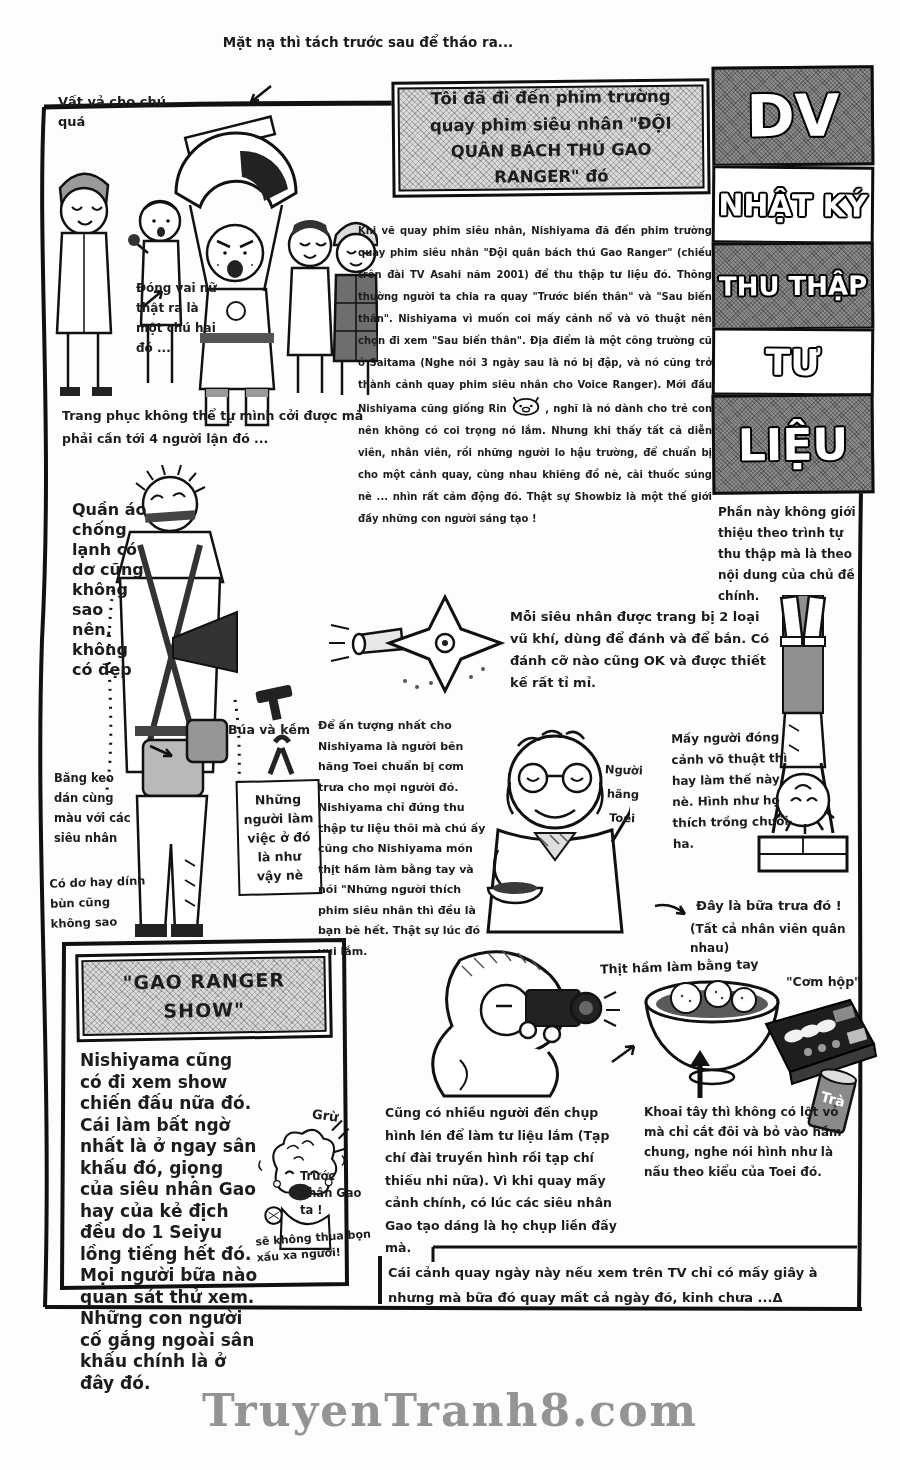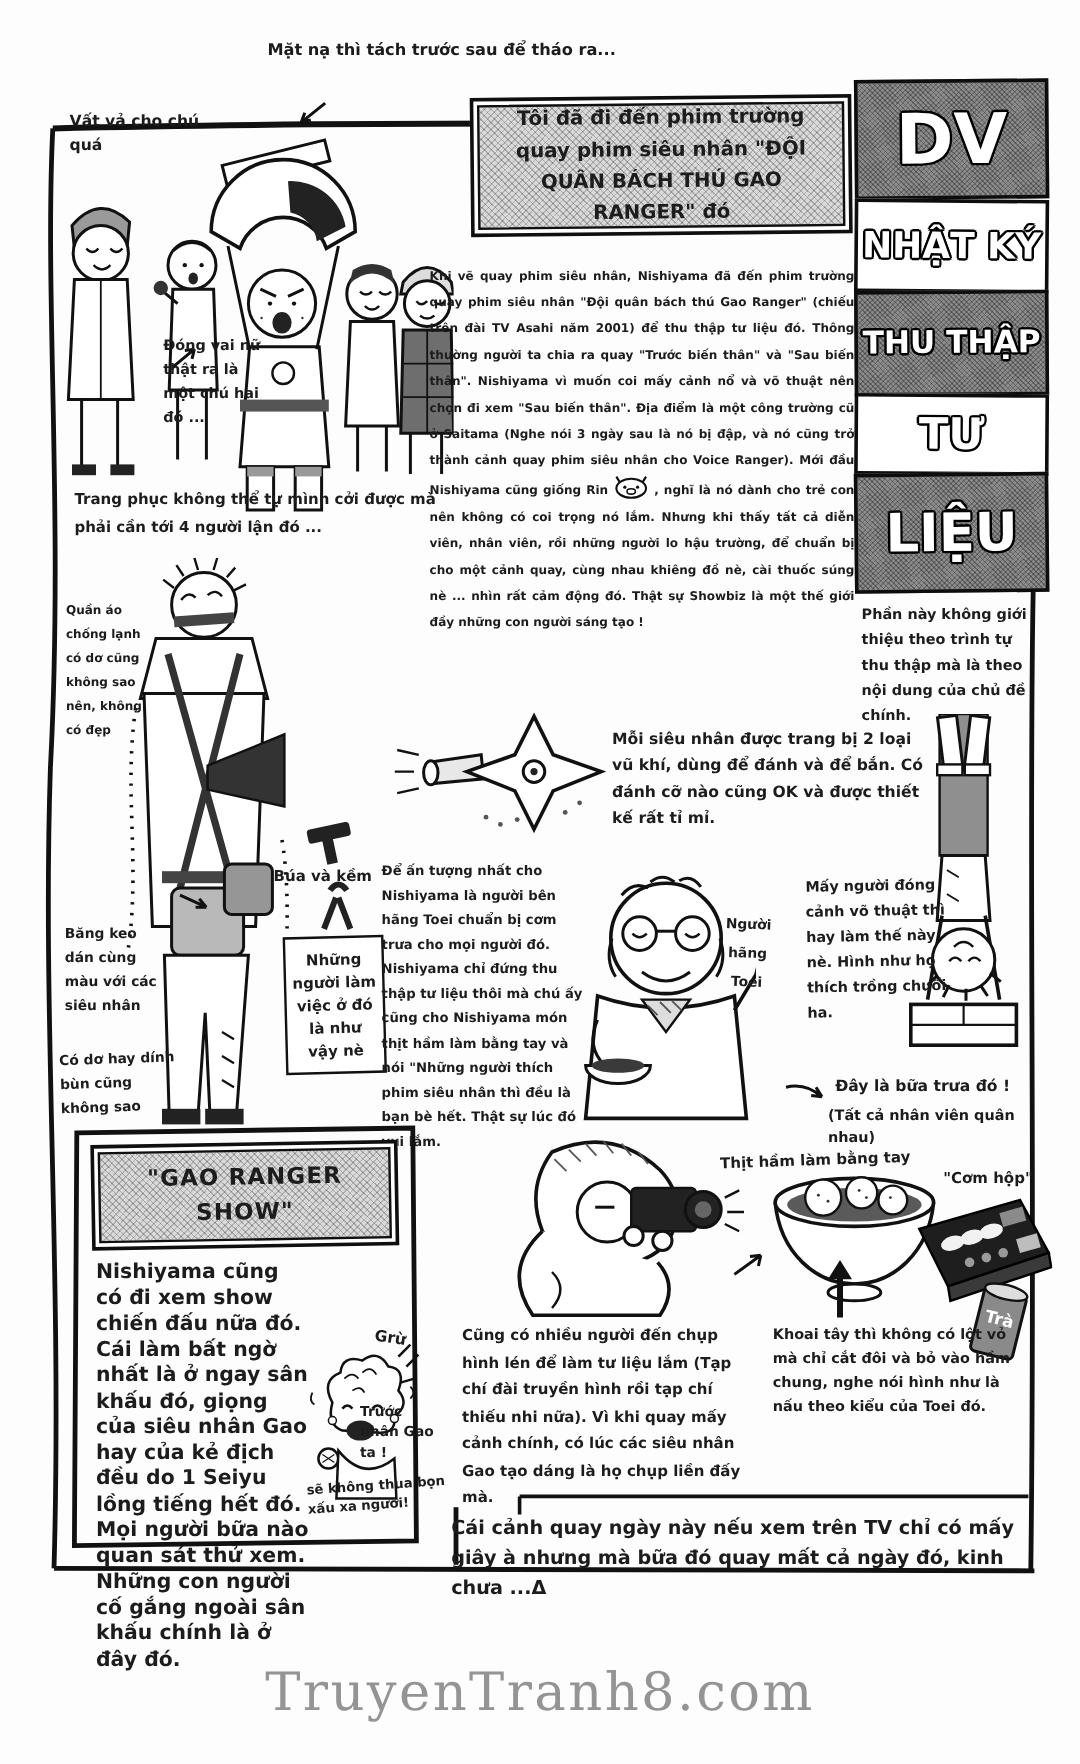--- a/index.html
+++ b/index.html
@@ -16,21 +16,21 @@
         background-image:repeating-linear-gradient(45deg,rgba(0,0,0,.28) 0 1px,transparent 1px 3px),
                          repeating-linear-gradient(-45deg,rgba(0,0,0,.22) 0 1px,transparent 1px 3px);}
   .outl{color:#fff;font-weight:700;
         text-shadow:2px 0 0 #000,-2px 0 0 #000,0 2px 0 #000,0 -2px 0 #000,
                     1.5px 1.5px 0 #000,-1.5px 1.5px 0 #000,1.5px -1.5px 0 #000,-1.5px -1.5px 0 #000;}
   .sidebox{left:712px;width:156px;border:3px solid #0d0d0d;display:flex;align-items:center;justify-content:center;}
   .dblbox{border:3px solid #0f0f0f;padding:3px;background:#fff;}
   .dblbox-inner{border:2px solid #0f0f0f;width:100%;height:100%;box-sizing:border-box;
                 display:flex;align-items:center;justify-content:center;}
   .z1{z-index:1}.z2{z-index:2}.z3{z-index:3}.z4{z-index:4}
-  .wm{font-family:"DejaVu Serif",serif;font-weight:400;color:#949494;font-size:44px;letter-spacing:2px;}
+  .wm{font-family:"DejaVu Serif",serif;font-weight:700;color:#949494;font-size:44px;letter-spacing:2px;}
 </style>
 </head>
 <body>
 
 <div id="page">
 
   <svg class="abs z1" style="left:0;top:0" width="900" height="1470" viewBox="0 0 900 1470">
     <path d="M44,107 Q300,101 706,104" stroke="#111" stroke-width="5" fill="none"></path>
     <path d="M44,107 C37,250 53,430 42,640 C35,850 52,1060 45,1307" stroke="#111" stroke-width="4" fill="none"></path>
     <path d="M45,1307 L862,1309" stroke="#111" stroke-width="4" fill="none"></path>
@@ -310,21 +310,21 @@
         <circle cx="23" cy="11" r="1.5" fill="#111"></circle>
       <ellipse cx="17" cy="15" rx="4" ry="2.5" fill="none" stroke="#111" stroke-width="1.5"></ellipse>
     </svg>
     <span>, nghĩ là nó dành cho trẻ con nên không có coi trọng nó lắm. Nhưng khi thấy tất cả diễn viên, nhân viên, rồi những người lo hậu trường, để chuẩn bị cho một cảnh quay, cùng nhau khiêng đồ nè, cài thuốc súng nè ... nhìn rất cảm động đó. Thật sự Showbiz là một thế giới đầy những con người sáng tạo !</span>
   </div>
 
   <div class="abs z3 txt" style="left:718px;top:502px;width:148px;font-size:12px;line-height:21px">Phần này không giới thiệu theo trình tự thu thập mà là theo nội dung của chủ đề chính.</div>
 
   <div class="abs z3 txt" style="left:510px;top:606px;width:268px;font-size:13px;line-height:22px">Mỗi siêu nhân được trang bị 2 loại vũ khí, dùng để đánh và để bắn. Có đánh cỡ nào cũng OK và được thiết kế rất tỉ mỉ.</div>
 
-  <div class="abs z3 txt" style="left:55px;top:500px;width:76px;font-size:10px;line-height:20px">Quần áo chống lạnh có dơ cũng không sao nên, không có đẹp</div>
+  <div class="abs z3 txt" style="left:72px;top:500px;width:76px;font-size:16px;line-height:20px">Quần áo chống lạnh có dơ cũng không sao nên, không có đẹp</div>
 
   <div class="abs z3 txt" style="left:54px;top:768px;width:86px;font-size:11.5px;line-height:20px">Băng keo dán cùng màu với các siêu nhân</div>
 
   <div class="abs z3 txt" style="left:50px;top:872px;width:100px;font-size:11.5px;line-height:20px;transform:rotate(-2deg)">Có dơ hay dính bùn cũng không sao</div>
 
   <div class="abs z3 txt" style="left:228px;top:720px;width:92px;font-size:12.5px">Búa và kềm</div>
 
   <div class="abs z3" style="left:237px;top:780px;width:72px;border:2.5px solid #111;background:#fff;padding:8px 4px;transform:rotate(-1.5deg)">
     <div class="txt ctr" style="font-size:12.5px;line-height:19px">Những người làm việc ở đó là như vậy nè</div>
   </div>
@@ -352,17 +352,17 @@
 
   <div class="abs z3 txt" style="left:385px;top:1102px;width:240px;font-size:12.5px;line-height:22.5px">Cũng có nhiều người đến chụp hình lén để làm tư liệu lắm (Tạp chí đài truyền hình rồi tạp chí thiếu nhi nữa). Vì khi quay mấy cảnh chính, có lúc các siêu nhân Gao tạo dáng là họ chụp liền đấy mà.</div>
 
   <div class="abs z3 txt" style="left:600px;top:956px;width:210px;font-size:12.5px;transform:rotate(-2deg)">Thịt hầm làm bằng tay</div>
 
   <div class="abs z3 txt" style="left:786px;top:972px;width:90px;font-size:12.5px">"Cơm hộp"</div>
 
 
   <div class="abs z3 txt" style="left:644px;top:1102px;width:208px;font-size:12px;line-height:20px">Khoai tây thì không có lột vỏ mà chỉ cắt đôi và bỏ vào hầm chung, nghe nói hình như là nấu theo kiểu của Toei đó.</div>
 
-  <div class="abs z3 txt" style="left:376px;top:1260px;width:480px;font-size:16px;line-height:25px">Cái cảnh quay ngày này nếu xem trên TV chỉ có mấy giây à nhưng mà bữa đó quay mất cả ngày đó, kinh chưa ...Δ</div>
+  <div class="abs z3 txt" style="left:388px;top:1260px;width:480px;font-size:13px;line-height:25px">Cái cảnh quay ngày này nếu xem trên TV chỉ có mấy giây à nhưng mà bữa đó quay mất cả ngày đó, kinh chưa ...Δ</div>
 
   <div class="abs z3 wm ctr" style="left:0;top:1385px;width:900px">TruyenTranh8.com</div>
 
 </div>
 
 </body></html>

